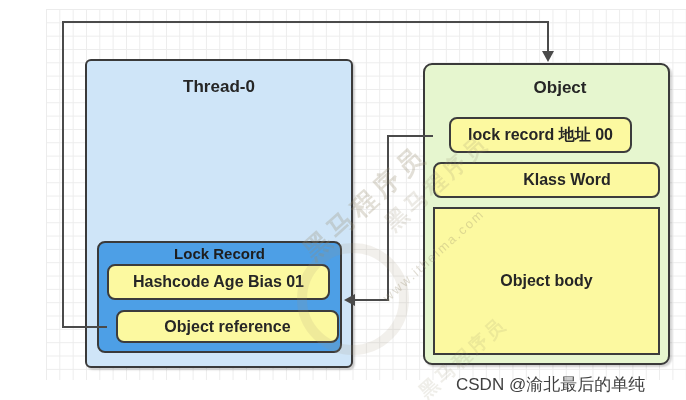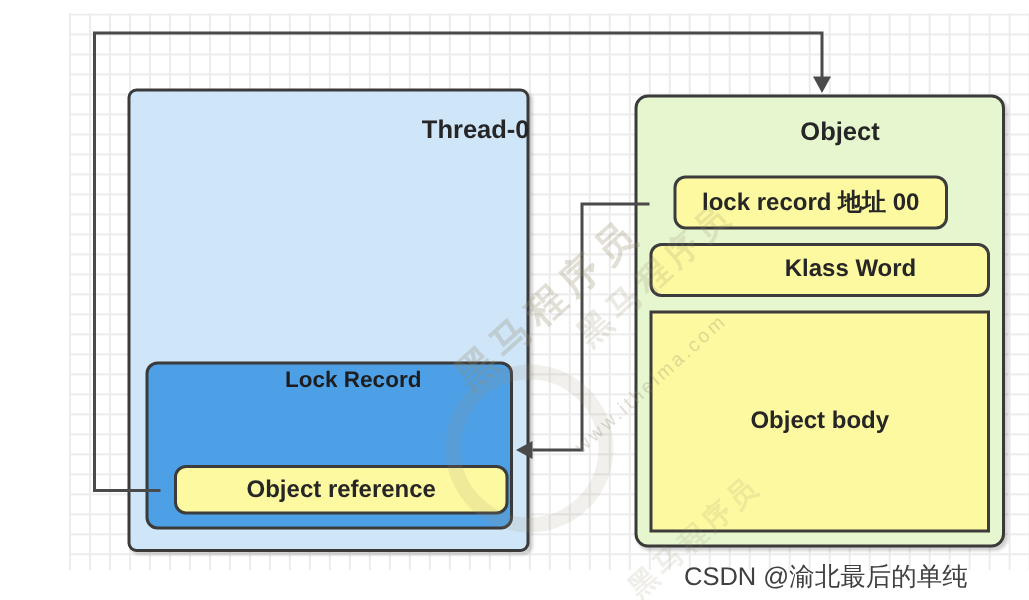--- a/index.html
+++ b/index.html
@@ -50,23 +50,23 @@
   .row-objref    { left: 116px; top: 310px; width: 223px; height: 33px; }
   .row-lraddr    { left: 433px; top: 117px; width: 183px; height: 36px; margin-left: 16px; }
   .row-klass     { left: 433px; top: 162px; width: 227px; height: 36px; padding-left: 41px; }
   .row-objbody   { left: 433px; top: 207px; width: 227px; height: 148px; border-radius: 0; }
   .box-title {
     position: absolute;
     text-align: center;
     font-weight: bold;
     z-index: 3;
   }
-  .thread-title  { left: 85px;  top: 77px;  width: 268px; font-size: 17px; text-align: right; }
+  .thread-title  { left: 85px;  top: 77px;  width: 268px; font-size: 17px; }
   .object-title  { left: 423px; top: 78px;  width: 274px; font-size: 17px; }
-  .lockrec-title { left: 97px;  top: 245px; width: 245px; font-size: 15px; color: #1e1e1e; margin-left: 16px; }
+  .lockrec-title { left: 97px;  top: 245px; width: 245px; font-size: 15px; color: #1e1e1e; }
   .edges {
     position: absolute;
     left: 0; top: 0;
     z-index: 4;
     pointer-events: none;
   }
   .wm {
     position: absolute;
     z-index: 5;
     pointer-events: none;
@@ -101,20 +101,23 @@
 
 <div class="canvas">
 
   <div class="grid"></div>
 
   <div class="node thread-box"></div>
   <div class="box-title thread-title">Thread-0</div>
 
   <div class="node lockrec-box"></div>
   <div class="box-title lockrec-title">Lock Record</div>
+  <div class="row row-hashcode">
+    <span>Hashcode Age Bias 01</span>
+  </div>
   <div class="row row-objref">
     <span>Object reference</span>
   </div>
 
   <div class="node object-box"></div>
   <div class="box-title object-title">Object</div>
   <div class="row row-lraddr">
     <span>lock record 地址 00</span>
   </div>
   <div class="row row-klass">

